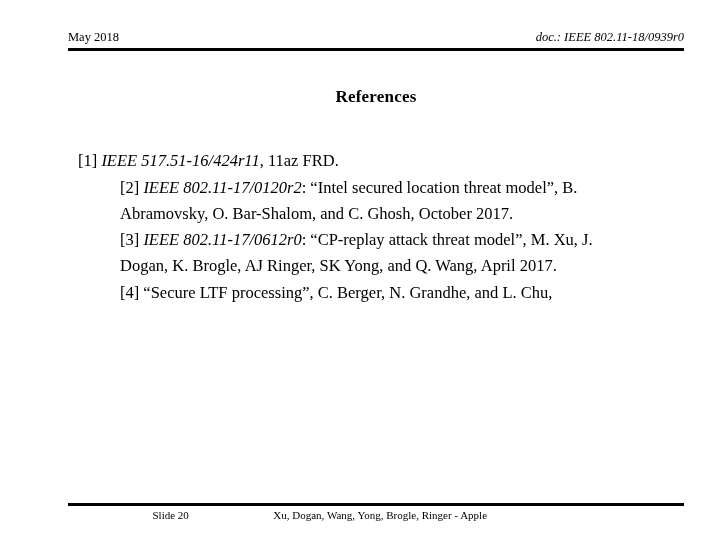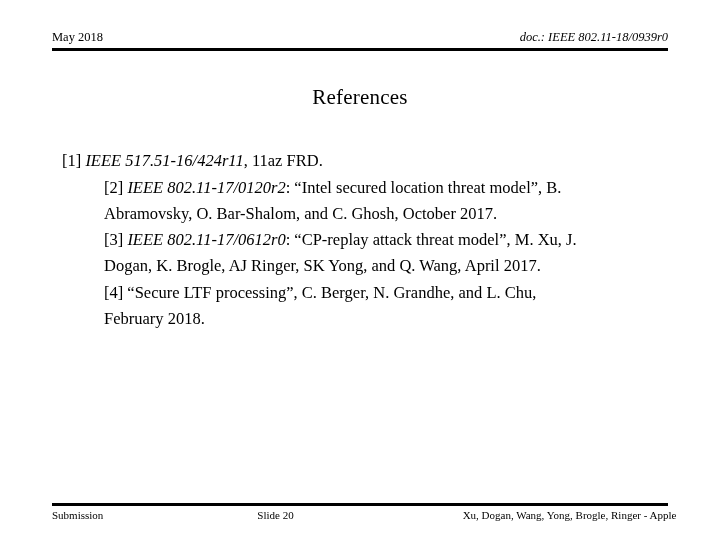--- a/index.html
+++ b/index.html
@@ -11,21 +11,21 @@
     height: 540px;
     background: #ffffff;
     font-family: "Liberation Serif", "DejaVu Serif", serif;
     color: #000000;
     overflow: hidden;
     position: relative;
   }
 
   .slide {
     position: absolute;
-    left: 0;
+    left: 16px;
     top: 0;
     width: 604px;
     height: 540px;
   }
 
   
   .header {
     position: absolute;
     left: 52px;
     top: 30px;
@@ -56,22 +56,22 @@
     background: #000000;
   }
 
   
   .title {
     position: absolute;
     left: 52px;
     top: 80px;
     width: 616px;
     text-align: center;
-    font-size: 21px;
-    font-weight: normal;
+    font-size: 17px;
+    font-weight: bold;
     line-height: 34px;
     letter-spacing: 0.2px;
   }
 
   
   .body-block {
     position: absolute;
     left: 62px;
     top: 148px;
     width: 612px;
@@ -118,21 +118,21 @@
     font-size: 11px;
     line-height: 14px;
     white-space: nowrap;
   }
   .footer-left {
     flex: 0 0 33.333%;
     text-align: left;
   }
   .footer-center {
     flex: 0 0 33.333%;
-    text-align: left;
+    text-align: center;
   }
   .footer-right {
     flex: 0 0 33.333%;
   }
 </style>
 </head>
 <body>
 
 <div class="slide">
 
@@ -157,27 +157,25 @@
       <div class="ref-line">Abramovsky, O. Bar-Shalom, and C. Ghosh,  October 2017.</div>
     </div>
 
     <div class="ref-entry">
       <div class="ref-line"><span>[3] </span><span class="ital">IEEE 802.11-17/0612r0</span><span>: “CP-replay attack threat model”,  M. Xu, J.</span></div>
       <div class="ref-line">Dogan, K. Brogle, AJ Ringer, SK Yong, and Q. Wang,  April 2017.</div>
     </div>
 
     <div class="ref-entry">
       <div class="ref-line">[4] “Secure LTF processing”, C. Berger,  N. Grandhe, and L. Chu,</div>
-      <div class="ref-line">February 2018.</div>
     </div>
 
   </div>
 
   <div class="footer">
     <div class="footer-rule"></div>
     <div class="footer-row">
-      <span class="footer-left">Submission</span>
       <span class="footer-center">Slide 20</span>
       <span class="footer-right">Xu, Dogan, Wang, Yong, Brogle, Ringer - Apple</span>
     </div>
   </div>
 
 </div>
 
 </body></html>

